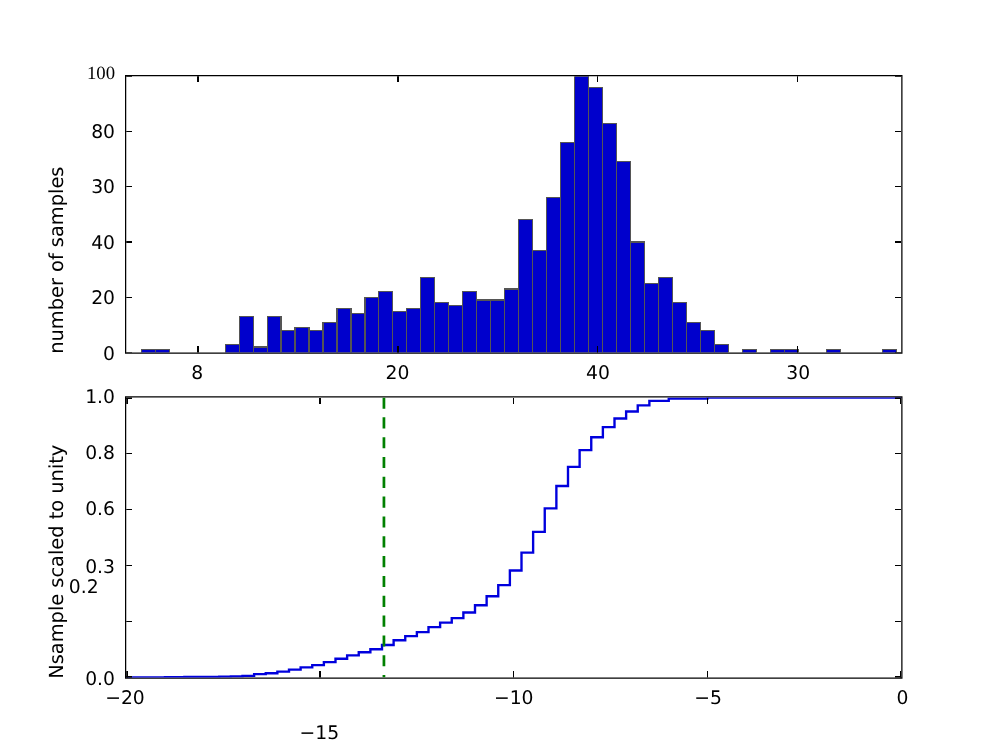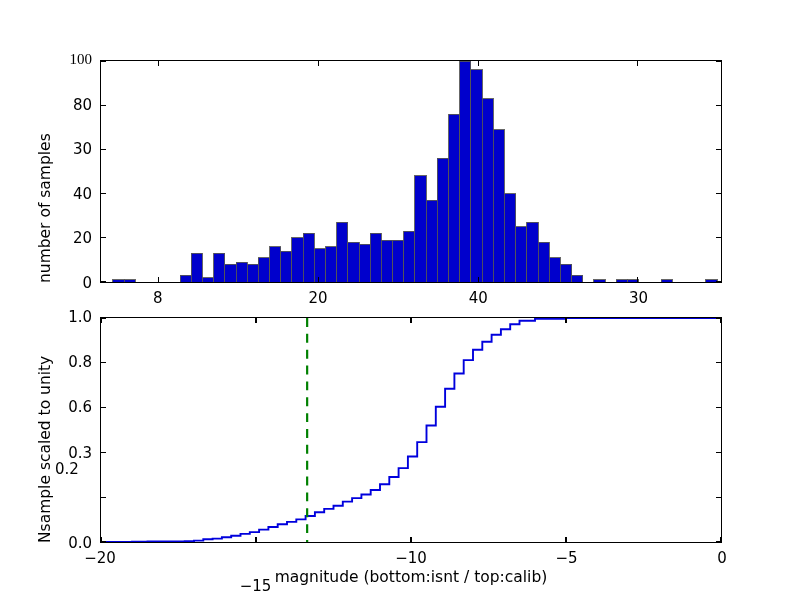--- a/index.html
+++ b/index.html
@@ -189,16 +189,15 @@
       <div class="ticklabel ytick-label" style="left: 42px; width: 50px; top: 308px;">1.0</div>
     </div>
   <div id="bottom-xticks">
       <div class="ticklabel" style="left: 70px; width: 60px; top: 549px;">−20</div>
       <div class="ticklabel" style="left: 225.5px; width: 60px; top: 549px; margin-top: 28px;">−15</div>
       <div class="ticklabel" style="left: 381px; width: 60px; top: 549px;">−10</div>
       <div class="ticklabel" style="left: 536.5px; width: 60px; top: 549px;">−5</div>
       <div class="ticklabel" style="left: 692px; width: 60px; top: 549px;">0</div>
     </div>
 
-  <div class="xlabel" id="xlabel-bottom">magnitude (bottom:isnt / top:calib)</div>
 
 
 </div>
 
 </body></html>

